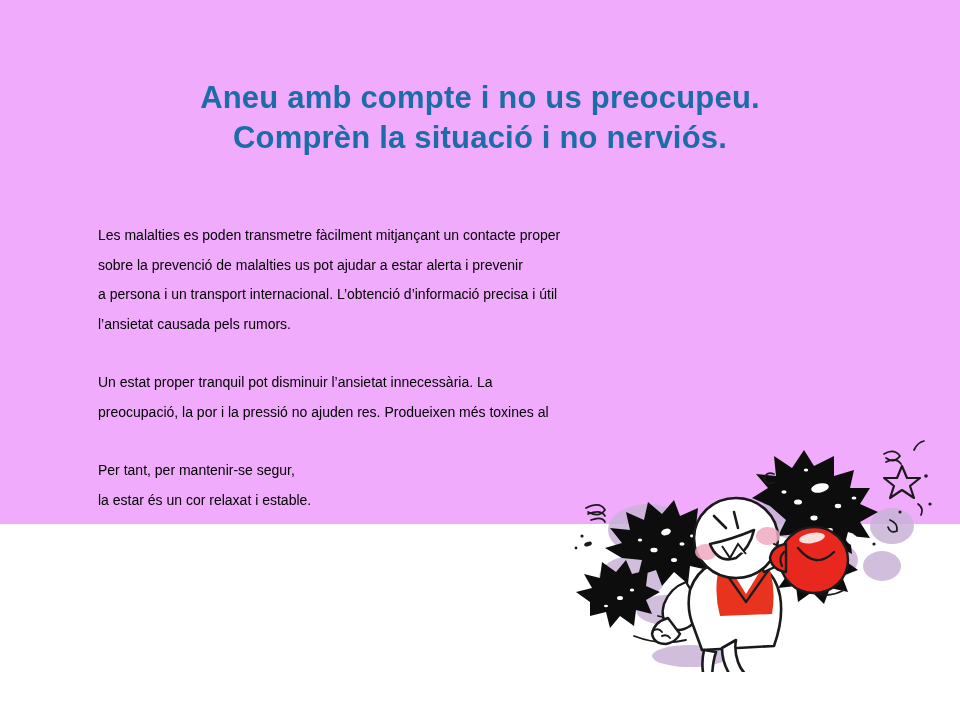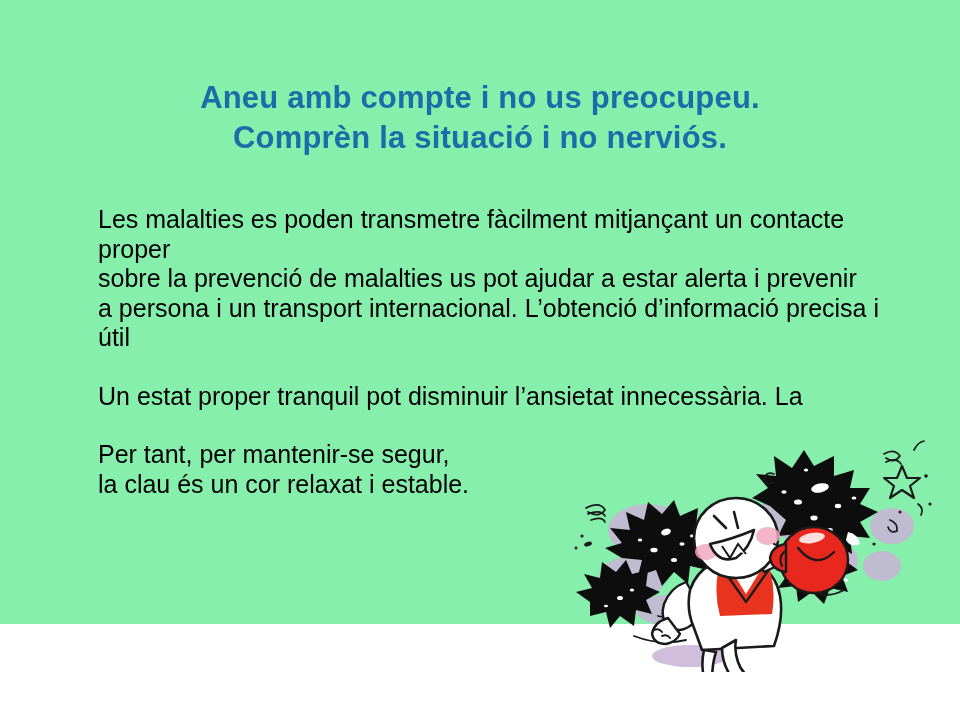--- a/index.html
+++ b/index.html
@@ -12,22 +12,22 @@
     background: #ffffff;
     font-family: "Liberation Sans", sans-serif;
     overflow: hidden;
     position: relative;
   }
 
   #slide {
     position: absolute;
     left: 0; top: 0;
     width: 960px;
-    height: 624px;
-    background: #86efac;
+    height: 524px;
+    background: #f0abfc;
   }
 
   
   #title-block {
     position: absolute;
     left: 0;
     top: 78px;
     width: 960px;
     text-align: center;
     color: #1b6ca8;
@@ -38,24 +38,24 @@
   }
   #title-block .title-line {
     display: block;
     white-space: pre;
   }
 
   
   #body-copy {
     position: absolute;
     left: 98px;
-    top: 205px;
+    top: 221px;
     width: 810px;
     color: #000000;
-    font-size: 25px;
+    font-size: 14px;
     line-height: 29.5px;
   }
   .para {
     margin: 0 0 29px 0;
   }
   .para:last-child { margin-bottom: 6px; }
   .para .line {
     display: block;
     white-space: pre-wrap;
   }
@@ -79,29 +79,31 @@
     <span class="title-line">Aneu amb compte i no us preocupeu.</span>
     <span class="title-line">Comprèn la situació i no nerviós.</span>
   </div>
 
   <div id="body-copy">
 
     <div class="para">
       <span class="line">Les malalties es poden transmetre fàcilment mitjançant un contacte proper</span>
       <span class="line">sobre la prevenció de malalties us pot ajudar a estar alerta i prevenir</span>
       <span class="line">a persona i un transport internacional. L’obtenció d’informació precisa i útil</span>
+      <span class="line">l’ansietat causada pels rumors.</span>
     </div>
 
     <div class="para">
       <span class="line">Un estat proper tranquil pot disminuir l’ansietat innecessària. La</span>
+      <span class="line">preocupació, la por i la pressió no ajuden res. Produeixen més toxines al</span>
     </div>
 
     <div class="para">
       <span class="line">Per tant, per mantenir-se segur,</span>
-      <span class="line">la clau és un cor relaxat i estable.</span>
+      <span class="line">la estar és un cor relaxat i estable.</span>
     </div>
 
   </div>
 
   <div id="illustration">
     <svg viewBox="0 0 398 232" xmlns="http://www.w3.org/2000/svg">
 
       <g fill="#c9b3d8" opacity="0.85">
         <ellipse cx="86" cy="90" rx="40" ry="26"></ellipse>
         <ellipse cx="70" cy="138" rx="33" ry="22"></ellipse>

